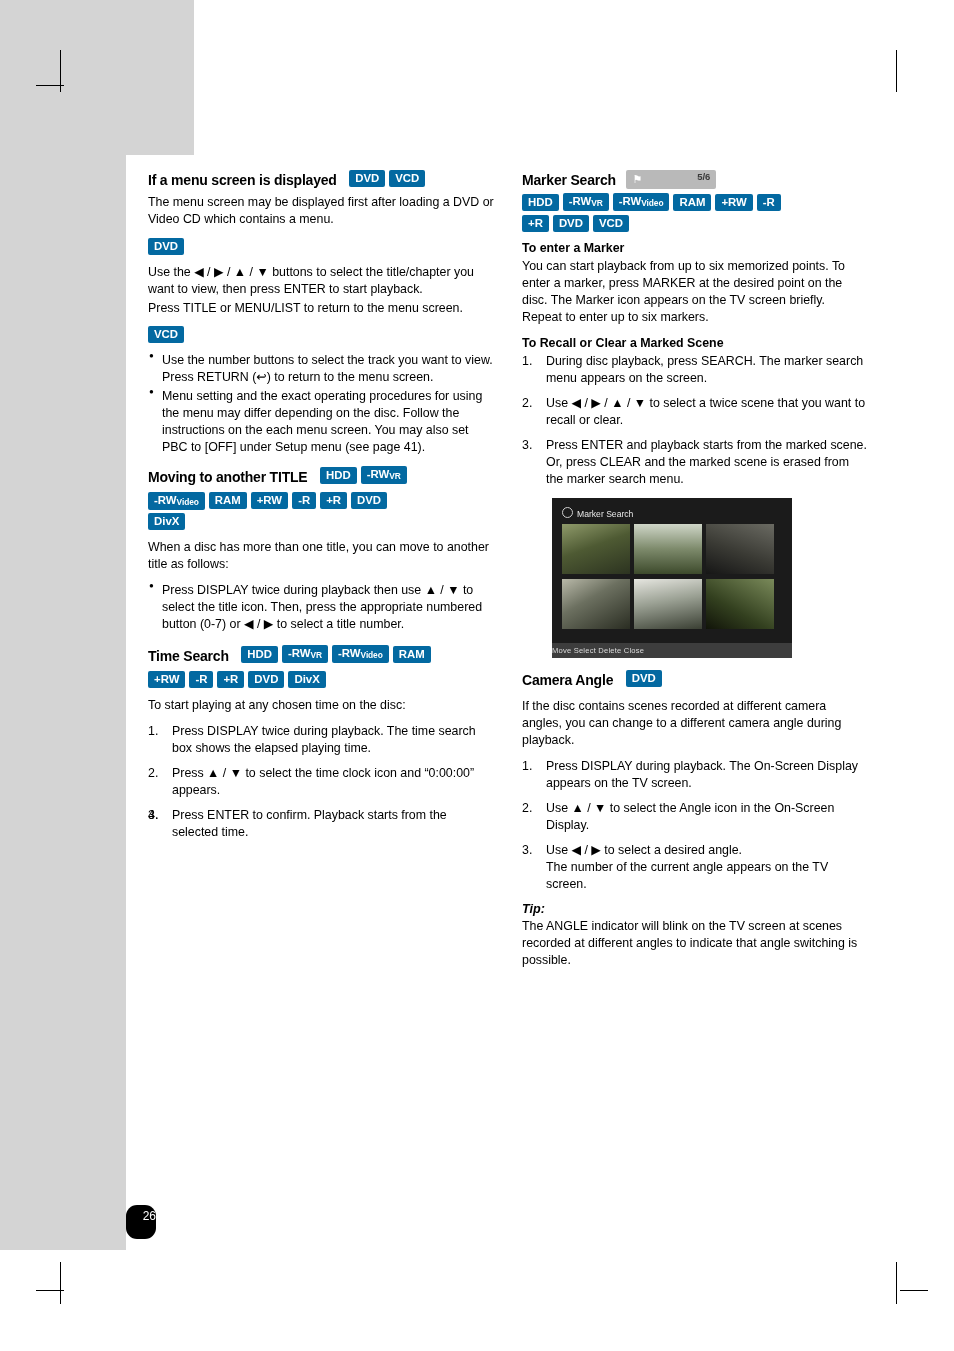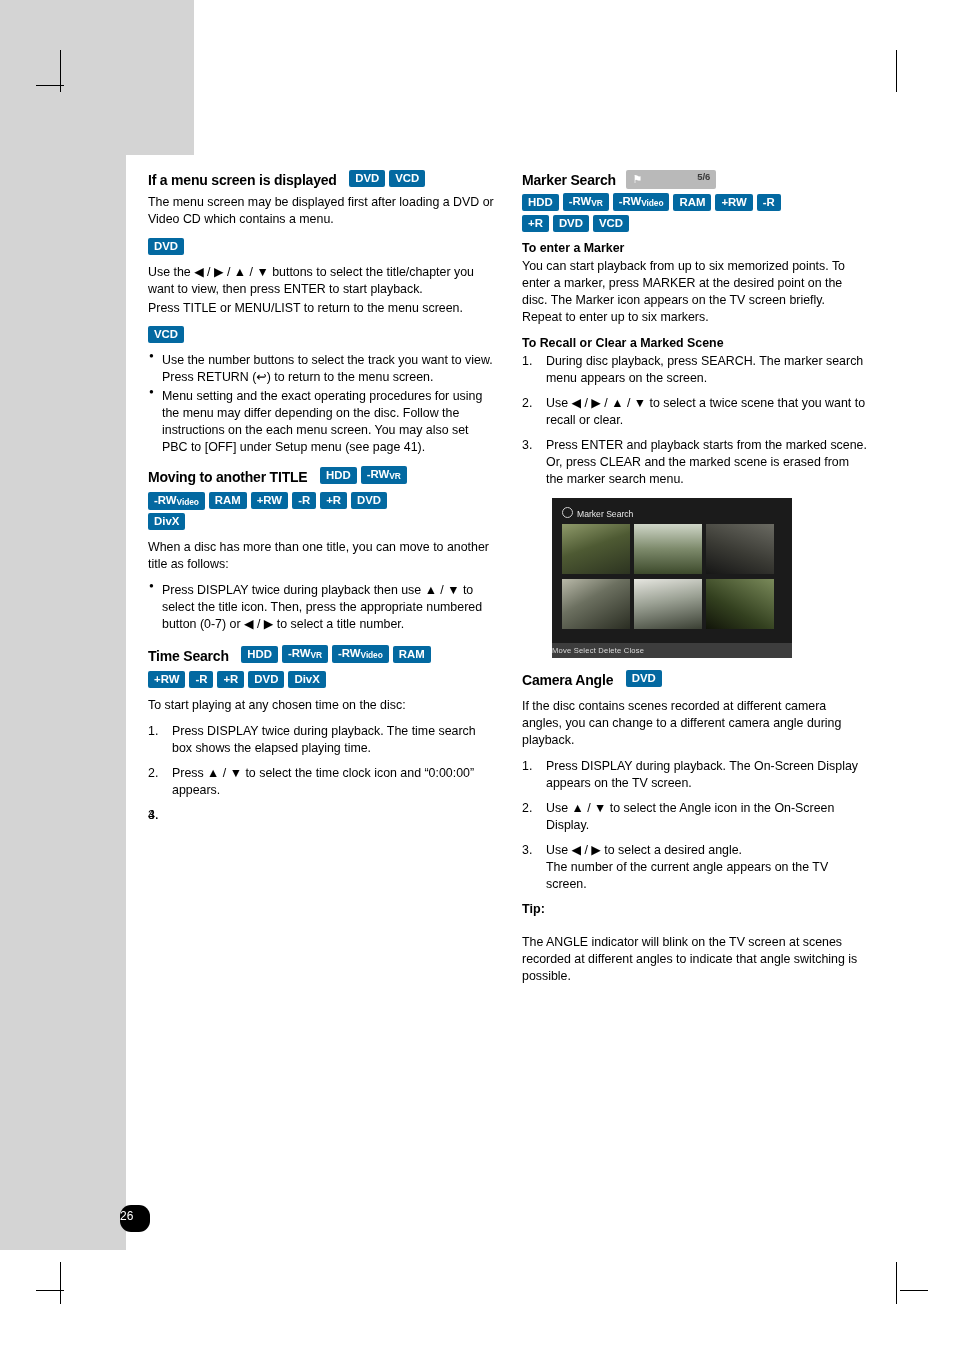--- a/index.html
+++ b/index.html
@@ -52,21 +52,21 @@
 
   ul.bul{margin:0 0 9px 0;padding:0;list-style:none;}
   ul.bul li{position:relative;padding-left:14px;margin-bottom:2px;}
   ul.bul li:before{content:"\25CF";position:absolute;left:1px;top:-1px;font-size:8px;}
 
   ol.num{margin:0 0 9px 0;padding:0;list-style:none;counter-reset:n;}
   ol.num li{position:relative;padding-left:24px;margin-bottom:8px;}
   ol.num li .n{position:absolute;left:0;top:0;}
 
   .sub-h{font-size:12.4px;font-weight:bold;margin:6px 0 3px 0;}
-  .tip{font-weight:bold;font-size:12.6px;margin:8px 0 18px 0;}
+  .tip{font-style:italic;font-weight:bold;font-size:12.6px;margin:8px 0 2px 0;}
 
   
   .ms-icon{
     display:inline-block;vertical-align:middle;background:#b9b9b9;
     width:90px;height:19px;border-radius:2px;position:relative;margin-left:6px;
   }
   .ms-icon .dot{
     position:absolute;left:5px;top:3px;width:12px;height:12px;
     color:#fff;font-size:11px;line-height:12px;text-align:center;
   }
@@ -89,22 +89,22 @@
   .t4{background:linear-gradient(150deg,#b9b9a9 0%,#6c7060 40%,#2a2d22 100%);}
   .t5{background:linear-gradient(170deg,#e6e6e0 0%,#9aa093 45%,#3a3f33 100%);}
   .t6{background:linear-gradient(210deg,#7a8a5a 0%,#33401f 60%,#111409 100%);}
   .osd-bar{
     position:absolute;left:0;bottom:0;width:100%;height:15px;background:#3d3d3d;
     color:#dcdcdc;font-size:7.6px;line-height:15px;letter-spacing:0.2px;
   }
 
   
   .pagenum{
-    position:absolute;left:120px;top:1205px;width:30px;height:27px;border-radius:11px;
-    background:#000;color:#fff;font-size:12px;line-height:22px;text-align:left;font-weight:normal;
+    position:absolute;left:126px;top:1205px;width:30px;height:34px;border-radius:11px;
+    background:#000;color:#fff;font-size:12px;line-height:22px;text-align:right;font-weight:normal;
   }
 </style>
 </head>
 <body>
 
 <div class="page">
 
   <div class="grey-band"></div>
   <div class="grey-notch"></div>
 
@@ -164,21 +164,21 @@
       </div>
       <div class="badge-row">
         <span class="badge">+RW</span><span class="badge">-R</span><span class="badge">+R</span><span class="badge">DVD</span><span class="badge">DivX</span>
       </div>
 
       <p class="para" style="margin-top:6px;">To start playing at any chosen time on the disc:</p>
       <ol class="num">
         <li><span class="n">1.</span><span>Press DISPLAY twice during playback. The time search box shows the elapsed playing time.</span></li>
         <li><span class="n">2.</span><span>Press ▲ / ▼ to select the time clock icon and “0:00:00” appears.</span></li>
         <li><span class="n">3.</span></li>
-        <li><span class="n">4.</span></li>
+        <li><span class="n">4.</span><span>Press ENTER to confirm. Playback starts from the selected time.</span></li>
       </ol>
 
     </div>
 
     <div class="col col-right">
 
       <div class="sec-row">
         <h2 class="sec">Marker Search</h2>
         <span class="ms-icon">
           <span class="dot">⚑</span>

